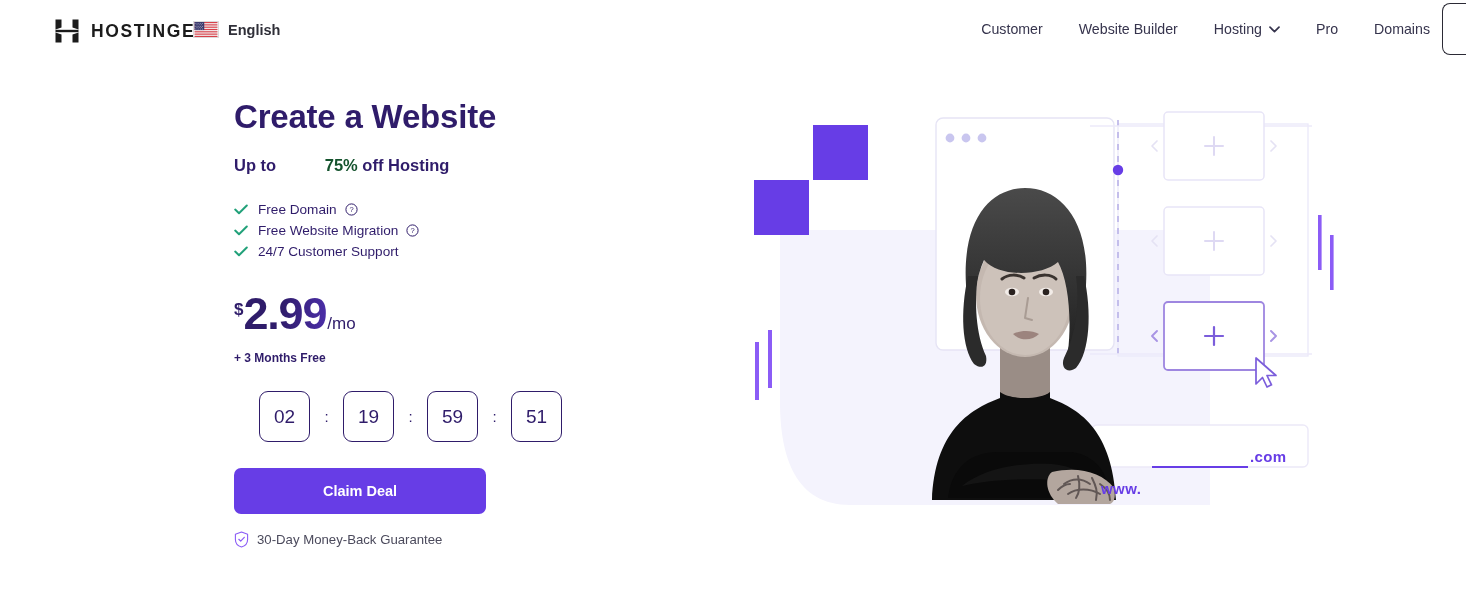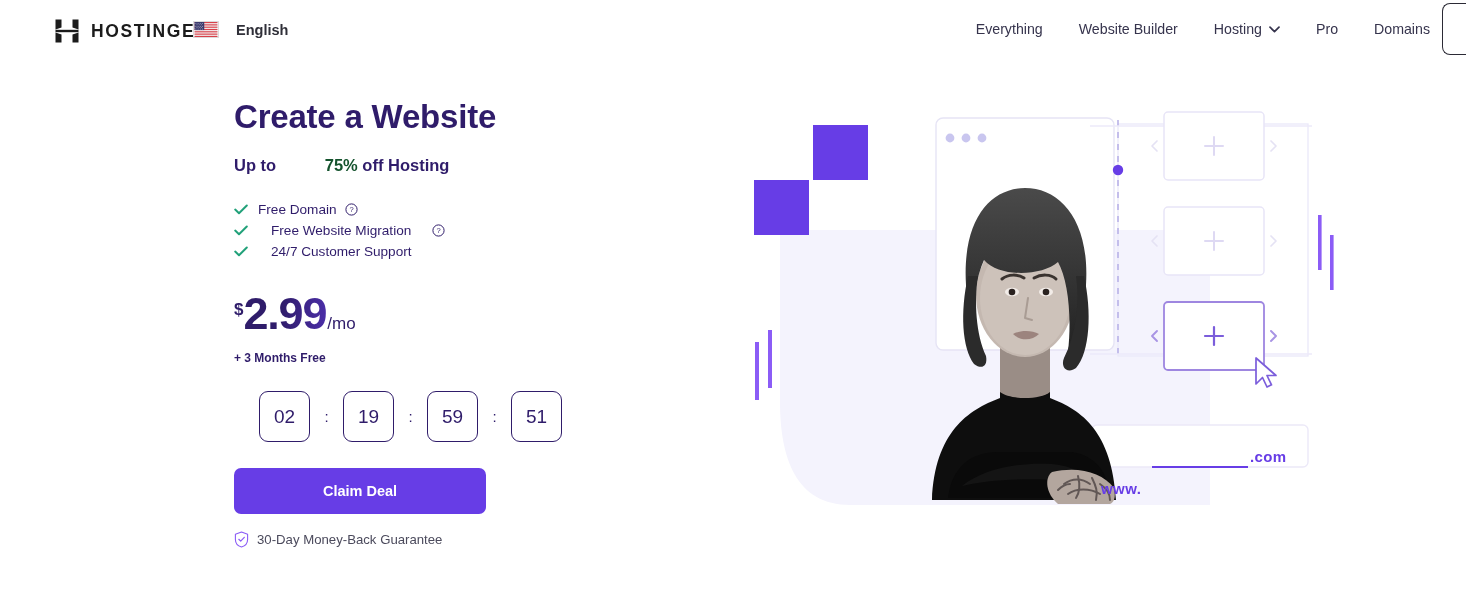--- a/index.html
+++ b/index.html
@@ -19,21 +19,21 @@
   }
   .brand { position: absolute; left: 54px; top: 18px; display: flex; align-items: center; }
   .logo-mark { width: 26px; height: 26px; display: block; }
   .logo-word {
     margin-left: 11px;
     font-size: 17.5px; font-weight: 700; letter-spacing: 1.6px;
     color: #1b1b1b;
   }
   .lang { position: absolute; left: 193px; top: 21px; display: flex; align-items: center; cursor: pointer; }
   .flag { width: 26px; height: 17px; display: block; border: 1px solid #dcdcdc; }
-  .lang-label { margin-left: 17px; font-size: 14.5px; font-weight: 700; color: #2f2f38; }
+  .lang-label { margin-left: 9px; font-size: 14.5px; font-weight: 700; color: #2f2f38; }
 
   .nav { position: absolute; right: 18px; top: 21px; display: flex; align-items: center; gap: 0px; }
   .nav a {
     font-size: 14.2px; color: #36344d; text-decoration: none;
     padding: 0 18px; display: flex; align-items: center; gap: 7px; white-space: nowrap;
   }
   .chev { display: block; }
   .edge-clip {
     position: absolute; right: 0px; top: 3px;
     width: 24px; height: 52px;
@@ -49,21 +49,21 @@
     color: #2f1c6a; letter-spacing: -0.2px;
   }
   .headline .l2 { display: block; margin-top: 8px; }
   .subline {
     margin-top: 23px; font-size: 16.5px; font-weight: 700; color: #2f1c6a;
   }
   .subline .pct { color: #14532d; margin-left: 44px; }
 
   .features { margin-top: 24px; }
   .feat { display: flex; align-items: center; height: 21px; margin-bottom: 0px; }
-  .feat + .feat { margin-top: 0px; gap: 13px; }
+  .feat + .feat { margin-top: 0px; }
   .check { width: 14px; margin-right: 10px; display: block; }
   .feat-label { font-size: 13.6px; color: #2f1c6a; }
   .info { margin-left: 8px; display: block; }
 
   .price-row { margin-top: 26px; display: flex; align-items: baseline; }
   .cur { font-size: 17px; font-weight: 700; color: #2f1c6a; position: relative; top: -14px; }
   .amount {
     font-size: 45px; font-weight: 700; letter-spacing: -1.2px;
     background: linear-gradient(92deg, #2f1c6a 0%, #2f1c6a 46%, #4b2ea8 100%);
     -webkit-background-clip: text; background-clip: text; color: transparent;
@@ -152,21 +152,21 @@
           <circle cx="4" cy="8" r="0.5"></circle>
           <circle cx="6.4" cy="8" r="0.5"></circle>
           <circle cx="8.8" cy="8" r="0.5"></circle>
       </g>
     </svg>
     <span class="lang-label">English</span>
   </div>
 
   <nav class="nav">
     <a href="#">
-      <span>Everything</span>
+      <span>Customer</span>
     </a>
     <a href="#">
       <span>Website Builder</span>
     </a>
     <a href="#">
       <span>Hosting</span>
       <svg class="chev" width="11" height="7" viewBox="0 0 11 7">
         <path d="M1 1.2 L5.5 5.6 L10 1.2" fill="none" stroke="#36344d" stroke-width="1.7" stroke-linecap="round" stroke-linejoin="round"></path>
       </svg>
     </a>

